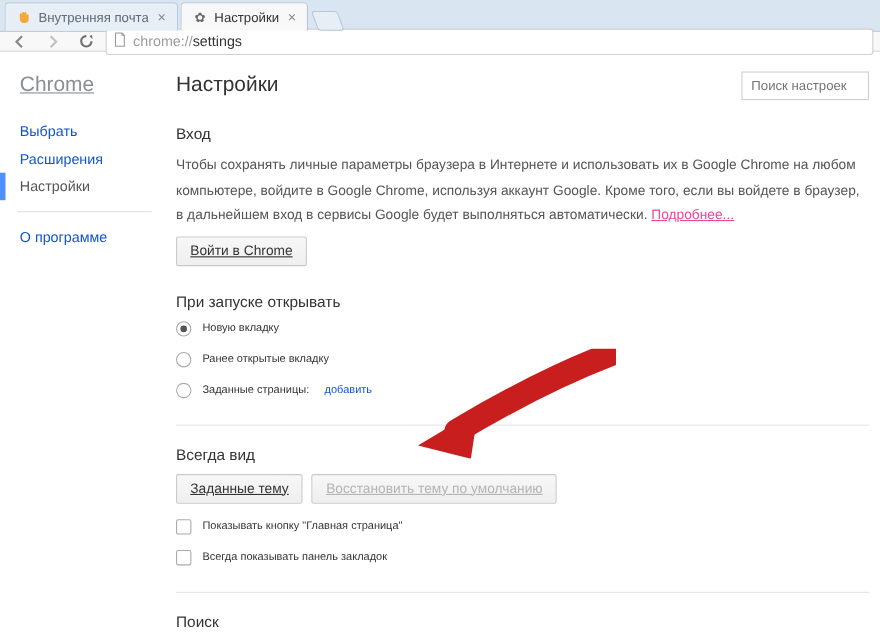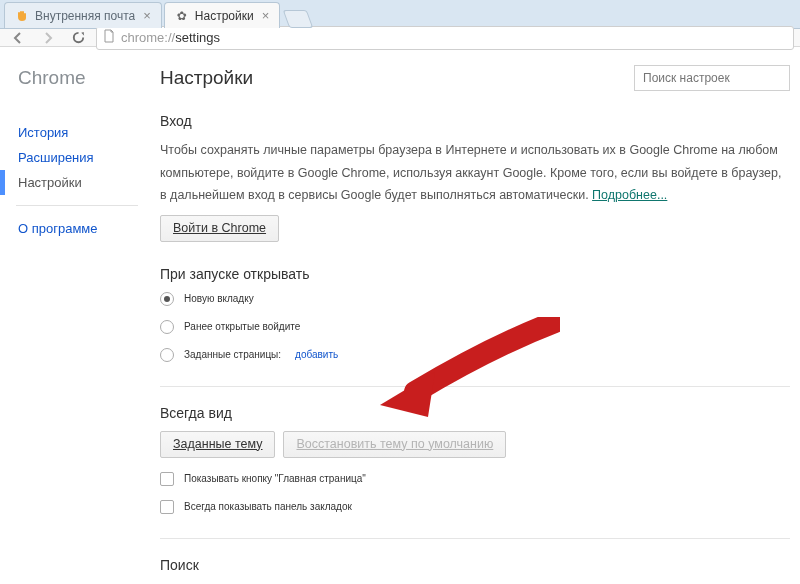--- a/index.html
+++ b/index.html
@@ -80,21 +80,22 @@
     height: calc(584px - 29px - 32px);
     position: relative;
   }
   .sidebar {
     width: 148px;
     padding: 20px 0 0 18px;
   }
   .sidebar .brand {
     font-size: 19px;
     color: #898f94;
-    margin-bottom: 31px;
+    margin-bottom: 18px;
+    text-decoration: underline;
   }
   .nav-item {
     font-size: 13px;
     color: #1155cc;
     padding: 5px 0;
     cursor: pointer;
   }
   .nav-item.active {
     color: #555;
     position: relative;
@@ -122,37 +123,37 @@
     font-size: 19px;
     font-weight: normal;
     color: #333;
   }
   .search-settings {
     height: 26px;
     border: 1px solid #d0d0d0;
     padding: 5px 8px;
     font-size: 12px;
     color: #999;
-    width: 156px;
+    width: 116px;
     background:#fff;
   }
   .section { margin-bottom: 24px; }
   .section h2 {
     font-size: 14px;
     font-weight: normal;
     color: #333;
     margin-bottom: 10px;
   }
   .section .desc {
     font-size: 12.5px;
     color: #555;
     line-height: 1.8;
     margin-bottom: 8px;
   }
-  .link { color: #0f766e; text-decoration: underline; cursor: pointer; margin-top: 23px; }
+  .link { color: #ec4899; text-decoration: underline; cursor: pointer; margin-top: 23px; }
   .btn {
     display: inline-block;
     height: 27px;
     padding: 0 12px;
     border: 1px solid #c9c9c9;
     background: linear-gradient(#f7f7f7,#efefef);
     font-size: 12.5px;
     color: #333;
     border-radius: 2px;
     line-height: 25px;
@@ -243,21 +244,21 @@
     </span>
     <span>
       <span class="url-prefix">chrome://</span><span class="url-suffix">settings</span>
     </span>
   </div>
 </div>
 
 <div class="content">
   <div class="sidebar">
     <div class="brand">Chrome</div>
-    <div class="nav-item">История</div>
+    <div class="nav-item">Выбрать</div>
     <div class="nav-item">Расширения</div>
     <div class="nav-item active">Настройки</div>
     <div class="nav-sep"></div>
     <div class="nav-item">О программе</div>
   </div>
 
   <div class="main">
     <div class="main-header">
       <h1>Настройки</h1>
       <input class="search-settings" placeholder="Поиск настроек" style="">
@@ -272,21 +273,21 @@
     </div>
 
     <div class="section">
       <h2>При запуске открывать</h2>
       <div class="radio-row">
         <span class="radio checked"></span>
         <span>Новую вкладку</span>
       </div>
       <div class="radio-row">
         <span class="radio"></span>
-        <span>Ранее открытые войдите</span>
+        <span>Ранее открытые вкладку</span>
       </div>
       <div class="radio-row">
         <span class="radio"></span>
         <span>Заданные страницы:</span>
         <span class="inline-link">добавить</span>
       </div>
     </div>
 
     <div class="hr"></div>
 

